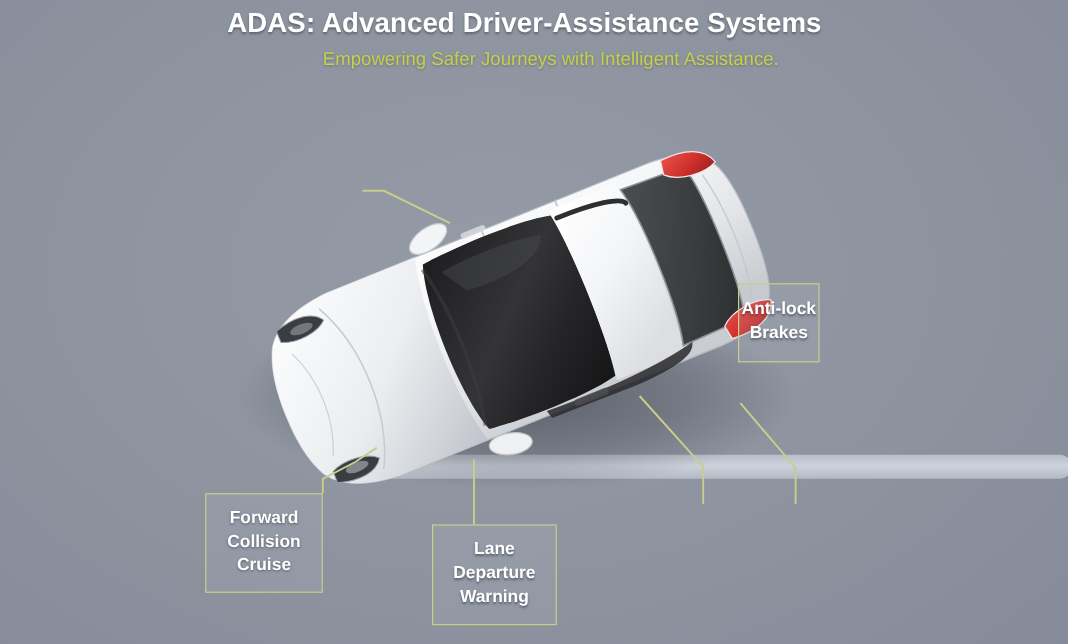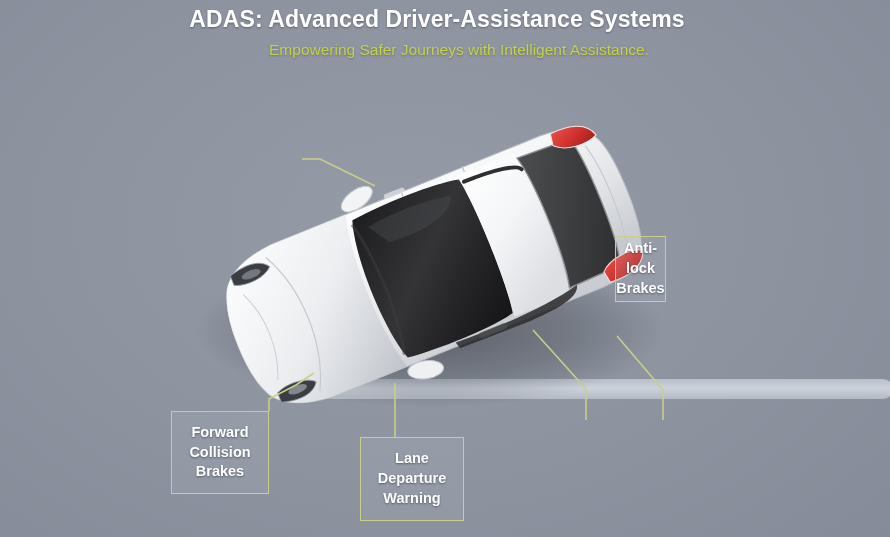--- a/index.html
+++ b/index.html
@@ -199,22 +199,22 @@
 
       <path d="M 586 420 L 586 389 L 533 330"></path>
 
       <path d="M 663 420 L 663 390 L 617 336"></path>
     </g>
   </svg>
 
   <div class="title">ADAS: Advanced Driver-Assistance Systems</div>
   <div class="subtitle">Empowering Safer Journeys with Intelligent Assistance.</div>
 
-  <div class="callout" style="left: 615px; top: 236px; width: 51px; height: 66px;">Anti-lock
+  <div class="callout" style="left: 615px; top: 236px; width: 68px; height: 66px;">Anti-lock
 Brakes</div>
   <div class="callout" style="left: 171px; top: 411px; width: 98px; height: 83px;">Forward
 Collision
-Brakes</div>
+Cruise</div>
   <div class="callout" style="left: 360px; top: 437px; width: 104px; height: 84px; text-align: center;">Lane
 Departure
 Warning</div>
 
 </div>
 
 </body></html>

